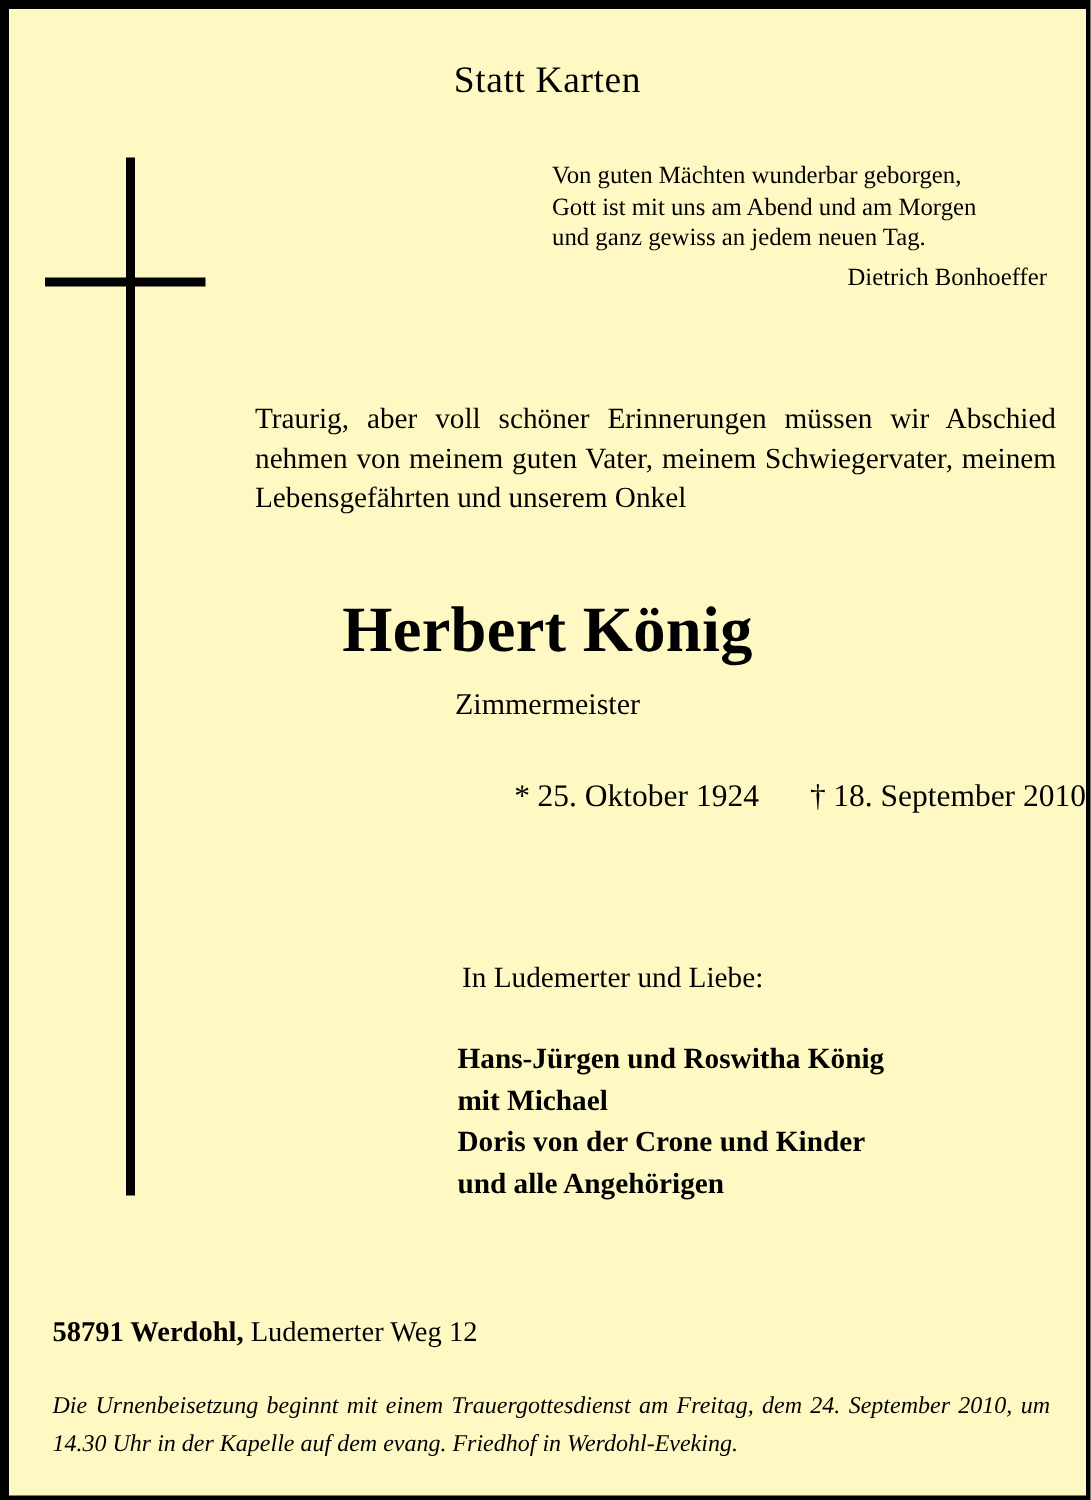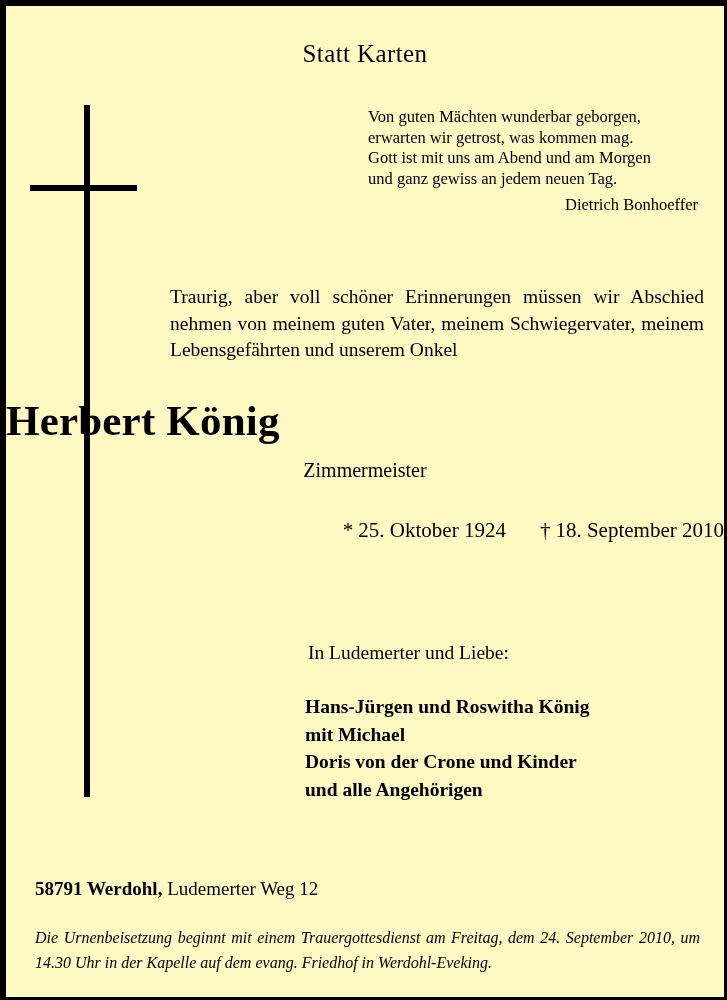--- a/index.html
+++ b/index.html
@@ -83,28 +83,28 @@
 
   
   #intro-paragraph {
     top: 261px;
     left: 164px;
     width: 534px;
     font-size: 19.5px;
     line-height: 26.5px;
     text-align: justify;
     text-align-last: left;
-    margin-top: 17px;
   }
 
   
   #deceased-name {
     top: 392px;
     left: 0;
     width: 718px;
+    text-align: center;
     font-size: 43px;
     font-weight: bold;
     line-height: 1.05;
     letter-spacing: 0.2px;
   }
   #deceased-profession {
     top: 452px;
     left: 0;
     width: 718px;
     text-align: center;
@@ -168,21 +168,20 @@
 
   <div class="abs" id="statt-karten">Statt Karten</div>
 
   <div class="abs" id="cross-graphic">
     <div id="cross-vertical"></div>
     <div id="cross-horizontal"></div>
   </div>
 
   <div class="abs" id="poem-block">
     <div>Von guten Mächten wunderbar geborgen,</div>
-    <div>erwarten wir getrost, was kommen mag.</div>
     <div>Gott ist mit uns am Abend und am  Morgen</div>
     <div>und ganz gewiss an jedem neuen Tag.</div>
     <div id="poem-attribution">Dietrich Bonhoeffer</div>
   </div>
 
   <div class="abs" id="intro-paragraph">Traurig, aber voll schöner Erinnerungen müssen wir Abschied nehmen von meinem guten Vater, meinem Schwiegervater, meinem Lebensgefährten und unserem Onkel</div>
 
   <div class="abs" id="deceased-name">Herbert König</div>
 
   <div class="abs" id="deceased-profession">Zimmermeister</div>

